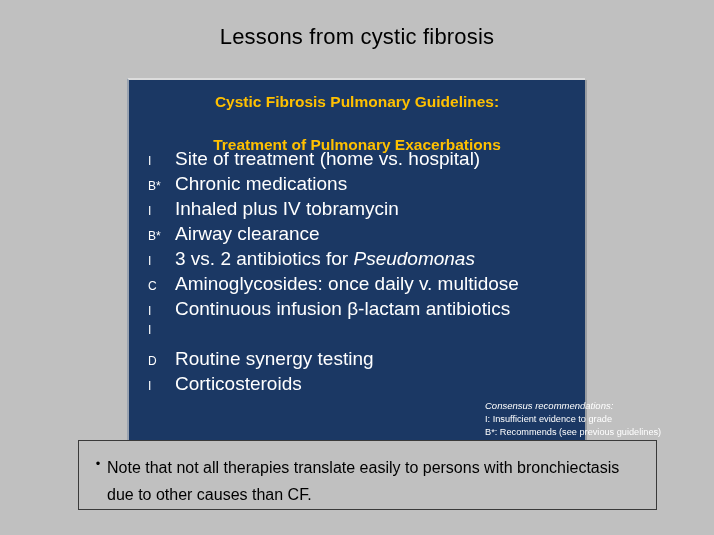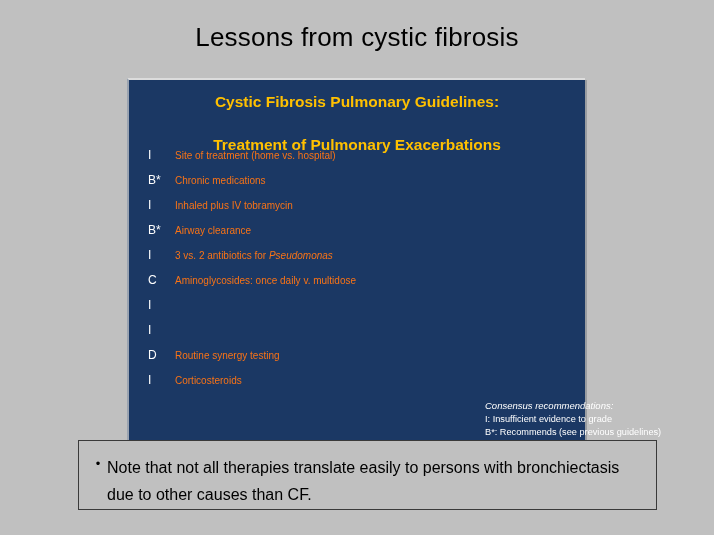--- a/index.html
+++ b/index.html
@@ -15,21 +15,21 @@
     position: relative;
   }
 
   
   .slide-title {
     position: absolute;
     left: 0;
     top: 18px;
     width: 714px;
     text-align: center;
-    font-size: 26px;
+    font-size: 22px;
     font-weight: 400;
     color: #000000;
     letter-spacing: 0.2px;
     line-height: 38px;
   }
 
   
   .guideline-panel {
     position: absolute;
     left: 127px;
@@ -67,22 +67,22 @@
   }
   .rec-grade {
     width: 46px;
     padding-left: 19px;
     box-sizing: border-box;
     color: #ffffff;
     font-size: 12px;
     flex: 0 0 auto;
   }
   .rec-text {
-    color: #f97316;
-    font-size: 10px;
+    color: #ffffff;
+    font-size: 19px;
     white-space: nowrap;
   }
   .rec-text i { font-style: italic; margin-top: 6px; }
 
   
   .consensus-legend {
     position: absolute;
     left: 356px;
     top: 319px;
     width: 212px;
@@ -180,20 +180,21 @@
       <span class="rec-text"><span>3 vs. 2 antibiotics for </span><i>Pseudomonas</i><span></span></span>
     </div>
 
     <div class="rec-row">
       <span class="rec-grade">C</span>
       <span class="rec-text"><span>Aminoglycosides: once daily v. multidose</span><i></i><span></span></span>
     </div>
 
     <div class="rec-row">
       <span class="rec-grade">I</span>
+      <span class="rec-text"><span>Continuous infusion β-lactam antibiotics</span><i></i><span></span></span>
     </div>
 
     <div class="rec-row">
       <span class="rec-grade">I</span>
     </div>
 
     <div class="rec-row">
       <span class="rec-grade">D</span>
       <span class="rec-text"><span>Routine synergy testing</span><i></i><span></span></span>
     </div>

